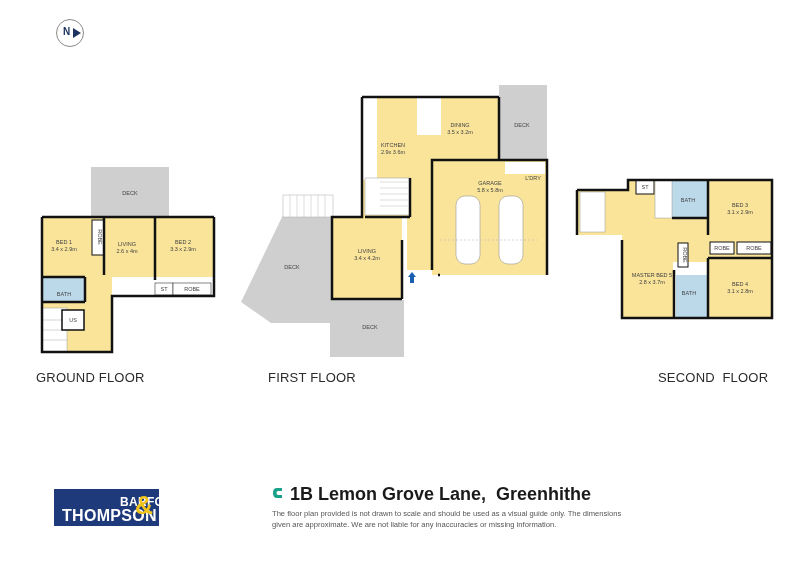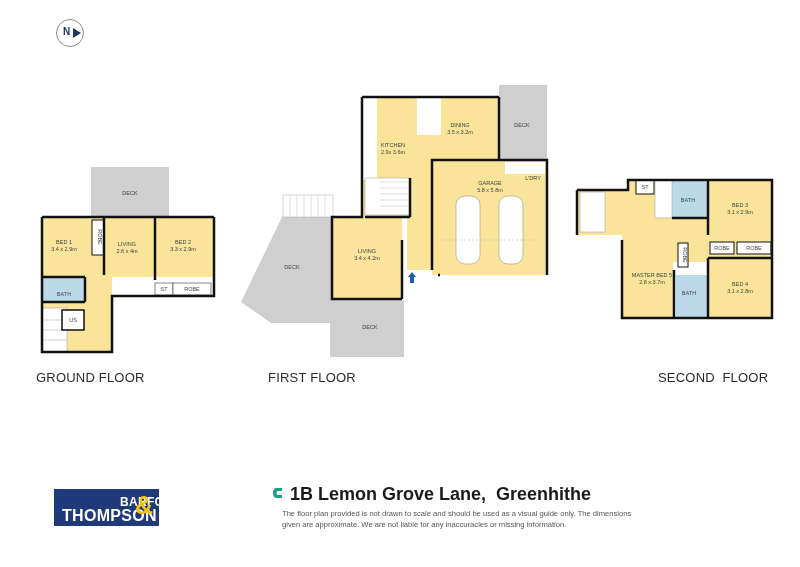--- a/index.html
+++ b/index.html
@@ -9,21 +9,21 @@
   .floor-label { position:absolute; font-size:13px; color:#2b2b2b; letter-spacing:0.2px; }
   .compass { left:56px; top:19px; width:28px; height:28px; border:1px solid #8a8a8a; border-radius:50%; box-sizing:border-box; }
   .compass-n { position:absolute; left:6px; top:6px; font-size:10px; font-weight:bold; color:#1d3461; }
   .compass-arrow { position:absolute; left:16px; top:8px; width:0; height:0; border-top:5px solid transparent; border-bottom:5px solid transparent; border-left:8px solid #1d3461; }
   .logo { left:54px; top:489px; width:105px; height:37px; background:#1f3a7a; }
   .logo-line1 { position:absolute; left:22px; top:6px; font-size:12px; font-weight:bold; color:#ffffff; letter-spacing:0.3px;padding-left:44px; }
   .logo-line2 { position:absolute; left:8px; top:18px; font-size:16px; font-weight:bold; color:#ffffff; letter-spacing:0.3px;text-align:center; }
   .logo-amp { position:absolute; left:81px; top:4px; font-size:25px; font-weight:bold; color:#f2c319; line-height:1; }
   .addr-icon { left:272px; top:486px; width:12px; height:14px; }
   .address { left:290px; top:484px; font-size:18px; font-weight:bold; color:#1a1a1a; white-space:pre; }
-  .disclaimer { left:282px; top:508px; width:360px; font-size:7.6px; color:#555; line-height:11px; }
+  .disclaimer { left:272px; top:508px; width:360px; font-size:7.6px; color:#555; line-height:11px; }
 </style>
 </head>
 <body>
 
 <div class="abs compass">
   <span class="compass-n">N</span>
   <span class="compass-arrow"></span>
 </div>
 
 <svg class="abs" style="left:0;top:0;" width="800" height="470">

